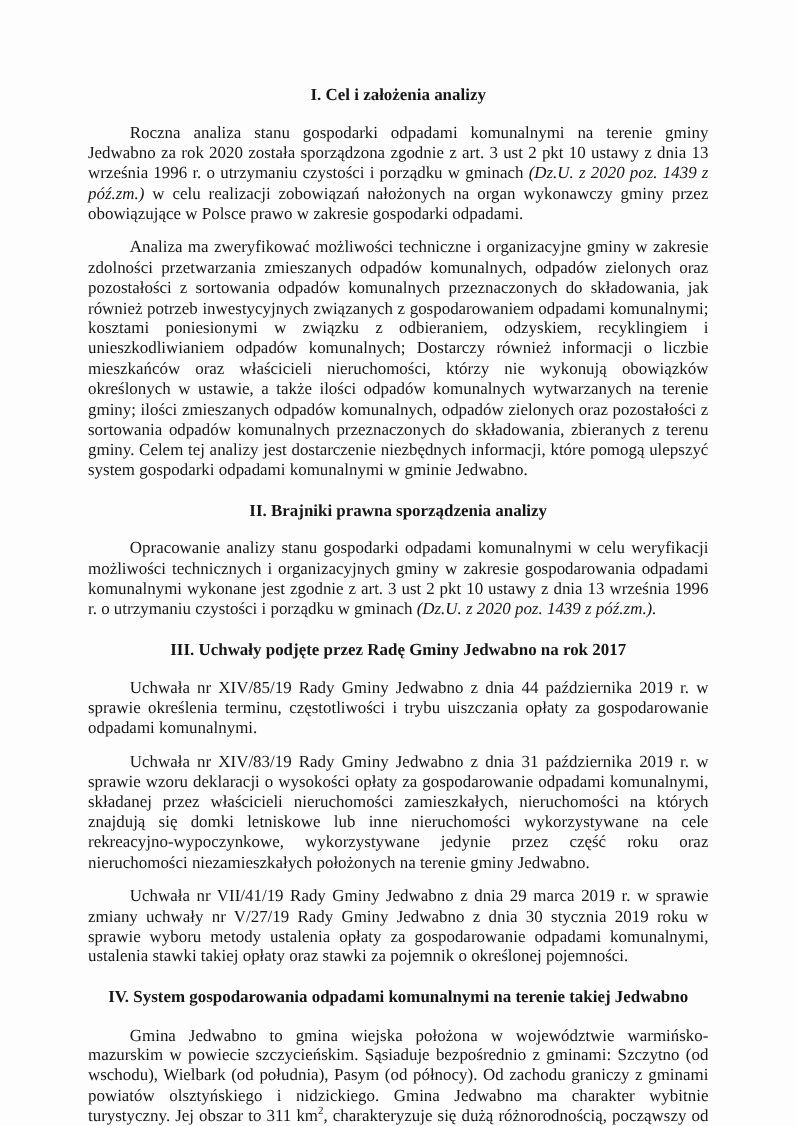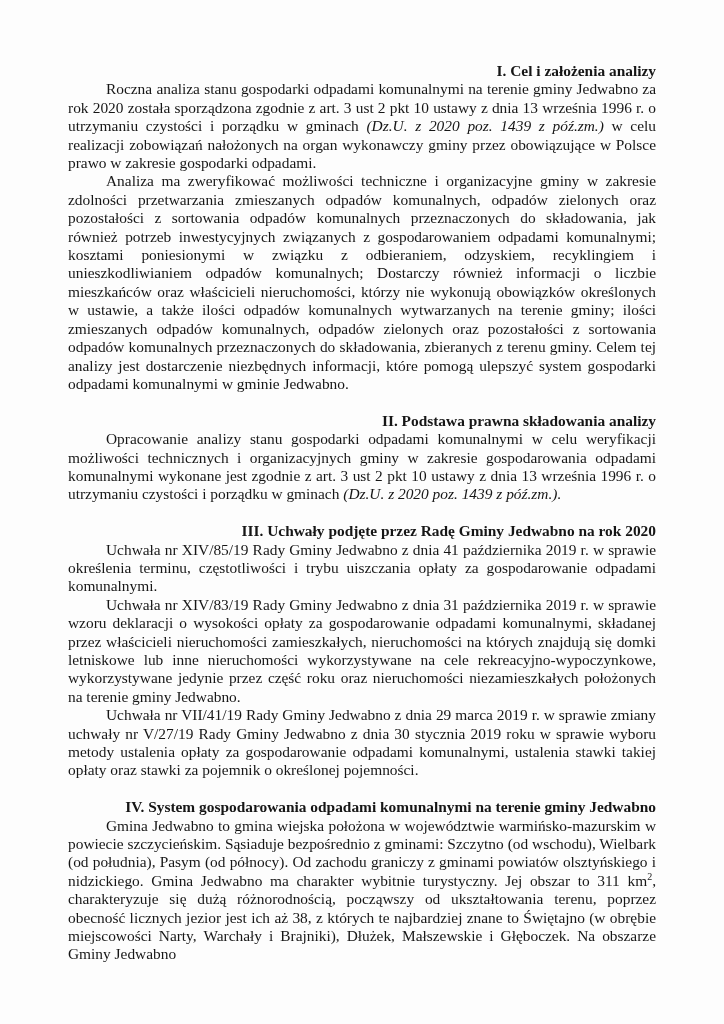--- a/index.html
+++ b/index.html
@@ -18,28 +18,28 @@
     font-family: "Liberation Serif", serif;
     font-size: 15.4px;
     line-height: 18.4px;
     color: #161616;
     overflow: hidden;
   }
   .doc-section + .doc-section {
     margin-top: 18.4px;
   }
   .section-heading {
-    margin: 0;
+    margin: 16px;
     font-size: 15.4px;
     line-height: 18.4px;
     font-weight: 700;
-    text-align: right;
+    text-align: center;
   }
   .para {
-    margin: 0;
+    margin: 12px;
     text-indent: 38px;
     text-align: justify;
   }
   .run { font-style: normal; }
   .run-italic { font-style: italic; }
   sup.run-sup {
     font-size: 10px;
     line-height: 0;
     vertical-align: super;
   }
@@ -49,29 +49,29 @@
 
 <div class="page">
 
   <section class="doc-section">
     <h2 class="section-heading">I. Cel i założenia analizy</h2>
     <p class="para"><span class="run">Roczna analiza stanu gospodarki odpadami komunalnymi na terenie gminy Jedwabno za rok 2020 została sporządzona zgodnie z art. 3 ust 2 pkt 10 ustawy z dnia 13 września 1996 r. o utrzymaniu czystości i porządku w gminach </span><em class="run-italic">(Dz.U. z 2020 poz. 1439 z póź.zm.)</em><span class="run"> w celu realizacji zobowiązań nałożonych na organ wykonawczy gminy przez obowiązujące w Polsce prawo w zakresie gospodarki odpadami.</span></p>
     <p class="para"><span class="run">Analiza ma zweryfikować możliwości techniczne i organizacyjne gminy w zakresie zdolności przetwarzania zmieszanych odpadów komunalnych, odpadów zielonych oraz pozostałości z sortowania odpadów komunalnych przeznaczonych do składowania, jak również potrzeb inwestycyjnych związanych z gospodarowaniem odpadami komunalnymi; kosztami poniesionymi w związku z odbieraniem, odzyskiem, recyklingiem i unieszkodliwianiem odpadów komunalnych; Dostarczy również informacji o liczbie mieszkańców oraz właścicieli nieruchomości, którzy nie wykonują obowiązków określonych w ustawie, a także ilości odpadów komunalnych wytwarzanych na terenie gminy; ilości zmieszanych odpadów komunalnych, odpadów zielonych oraz pozostałości z sortowania odpadów komunalnych przeznaczonych do składowania, zbieranych z terenu gminy. Celem tej analizy jest dostarczenie niezbędnych informacji, które pomogą ulepszyć system gospodarki odpadami komunalnymi w gminie Jedwabno.</span></p>
   </section>
 
   <section class="doc-section">
-    <h2 class="section-heading">II. Podstawa prawna składowania analizy</h2>
+    <h2 class="section-heading">II. Brajniki prawna sporządzenia analizy</h2>
     <p class="para"><span class="run">Opracowanie analizy stanu gospodarki odpadami komunalnymi w celu weryfikacji możliwości technicznych i organizacyjnych gminy w zakresie gospodarowania odpadami komunalnymi wykonane jest zgodnie z art. 3 ust 2 pkt 10 ustawy z dnia 13 września 1996 r. o utrzymaniu czystości i porządku w gminach </span><em class="run-italic">(Dz.U. z 2020 poz. 1439 z póź.zm.).</em></p>
   </section>
 
   <section class="doc-section">
-    <h2 class="section-heading">III. Uchwały podjęte przez Radę Gminy Jedwabno na rok 2020</h2>
-    <p class="para"><span class="run">Uchwała nr XIV/85/19 Rady Gminy Jedwabno z dnia 41 października 2019 r. w sprawie określenia terminu, częstotliwości i trybu uiszczania opłaty za gospodarowanie odpadami komunalnymi.</span></p>
+    <h2 class="section-heading">III. Uchwały podjęte przez Radę Gminy Jedwabno na rok 2017</h2>
+    <p class="para"><span class="run">Uchwała nr XIV/85/19 Rady Gminy Jedwabno z dnia 44 października 2019 r. w sprawie określenia terminu, częstotliwości i trybu uiszczania opłaty za gospodarowanie odpadami komunalnymi.</span></p>
     <p class="para"><span class="run">Uchwała nr XIV/83/19 Rady Gminy Jedwabno z dnia 31 października 2019 r. w sprawie wzoru deklaracji o wysokości opłaty za gospodarowanie odpadami komunalnymi, składanej przez właścicieli nieruchomości zamieszkałych, nieruchomości na których znajdują się domki letniskowe lub inne nieruchomości wykorzystywane na cele rekreacyjno-wypoczynkowe, wykorzystywane jedynie przez część roku oraz nieruchomości niezamieszkałych położonych na terenie gminy Jedwabno.</span></p>
     <p class="para"><span class="run">Uchwała nr VII/41/19 Rady Gminy Jedwabno z dnia 29 marca 2019 r. w sprawie zmiany uchwały nr V/27/19 Rady Gminy Jedwabno z dnia 30 stycznia 2019 roku w sprawie wyboru metody ustalenia opłaty za gospodarowanie odpadami komunalnymi, ustalenia stawki takiej opłaty oraz stawki za pojemnik o określonej pojemności.</span></p>
   </section>
 
   <section class="doc-section">
-    <h2 class="section-heading">IV. System gospodarowania odpadami komunalnymi na terenie gminy Jedwabno</h2>
+    <h2 class="section-heading">IV. System gospodarowania odpadami komunalnymi na terenie takiej Jedwabno</h2>
     <p class="para"><span class="run">Gmina Jedwabno to gmina wiejska położona w województwie warmińsko-mazurskim w powiecie szczycieńskim. Sąsiaduje bezpośrednio z gminami: Szczytno (od wschodu), Wielbark (od południa), Pasym (od północy). Od zachodu graniczy z gminami powiatów olsztyńskiego i nidzickiego. Gmina Jedwabno ma charakter wybitnie turystyczny. Jej obszar to 311 km</span><sup class="run-sup">2</sup><span class="run">, charakteryzuje się dużą różnorodnością, począwszy od ukształtowania terenu, poprzez obecność licznych jezior jest ich aż 38, z których te najbardziej znane to Świętajno (w obrębie miejscowości Narty, Warchały i Brajniki), Dłużek, Małszewskie i Głęboczek. Na obszarze Gminy Jedwabno</span></p>
   </section>
 
 </div>
 
 </body></html>

